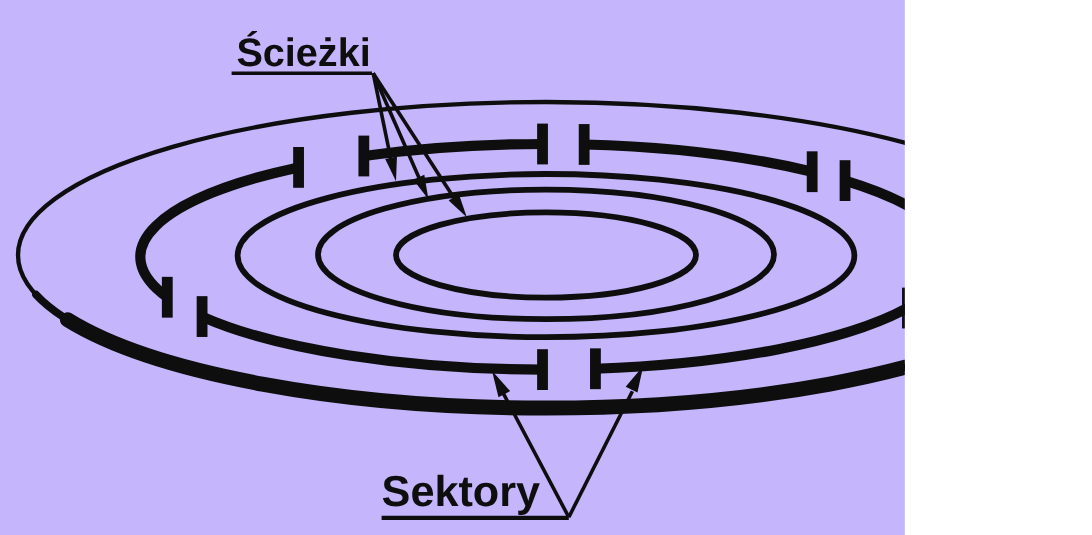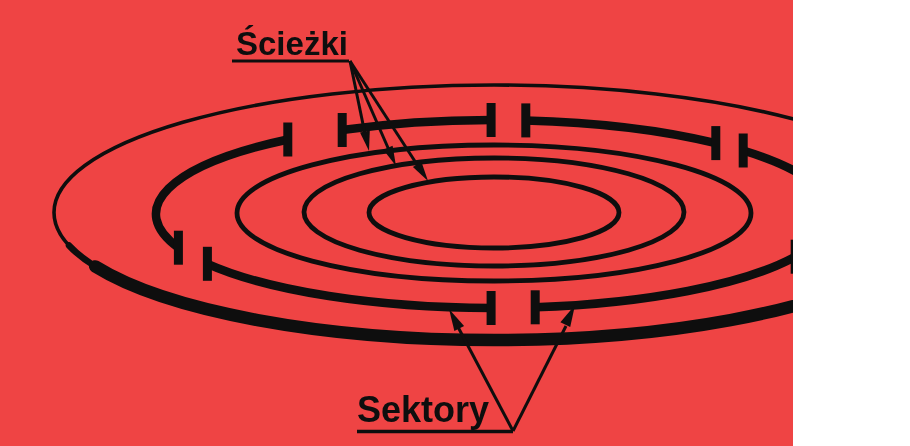--- a/index.html
+++ b/index.html
@@ -1,22 +1,21 @@
 <!DOCTYPE html>
 <html><head>
 <meta charset="utf-8">
 <style>
   html, body { margin: 0; padding: 0; background: #ffffff; }
   .stage {
     position: relative;
     width: 754px;
     height: 446px;
-    background: #ef4444;
+    background: #c4b5fd;
     overflow: hidden;
-    padding-left: 39px;
   }
   .stage svg { display: block; }
   .ink-stroke { stroke: #0e0e0e; fill: none; }
   .ink-fill { fill: #0e0e0e; stroke: none; }
   .diagram-label {
     font-family: "Liberation Sans", sans-serif;
     font-weight: 700;
     fill: #0e0e0e;
   }
 </style>

